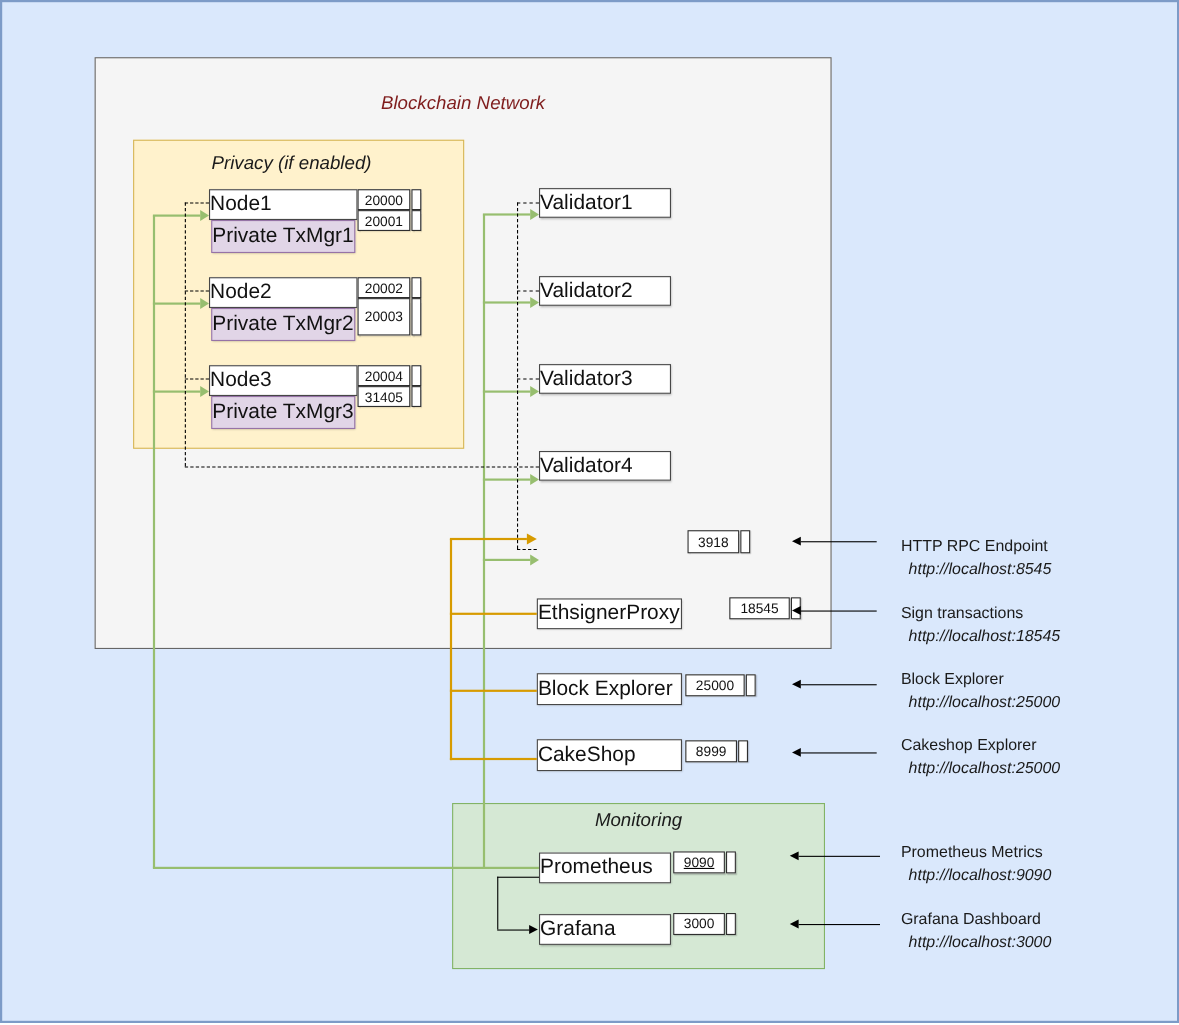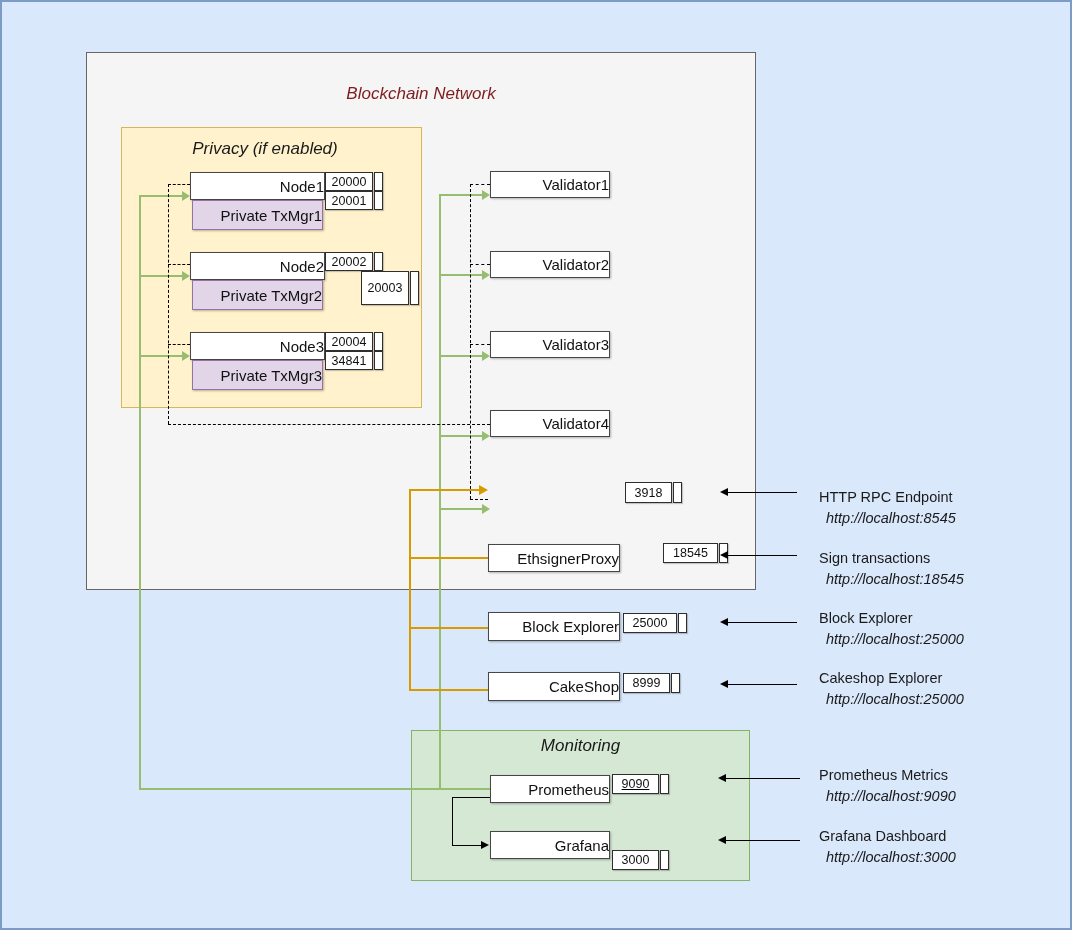--- a/index.html
+++ b/index.html
@@ -7,22 +7,22 @@
   .canvas{position:absolute;left:0;top:0;width:1072px;height:930px;background:#dae8fc;border:2px solid #7d9bc7;box-sizing:border-box;}
   .container-box{position:absolute;box-sizing:border-box;}
   .net-box{left:86px;top:52px;width:670px;height:538px;background:#f5f5f5;border:1px solid #666666;}
   .priv-box{left:121px;top:127px;width:301px;height:281px;background:#fff2cc;border:1px solid #d6b656;}
   .mon-box{left:411px;top:730px;width:339px;height:151px;background:#d5e8d4;border:1px solid #82b366;}
   .group-title{position:absolute;font-style:italic;font-size:17px;color:#1a1a1a;text-align:center;}
   .net-title{left:86px;top:84px;width:670px;color:#7f1d1d;}
   .priv-title{left:121px;top:139px;width:288px;}
   .mon-title{left:411px;top:736px;width:339px;}
   .box{position:absolute;box-sizing:border-box;background:#ffffff;border:1px solid #474747;
-       box-shadow:1px 1px 2px rgba(0,0,0,0.28);display:flex;align-items:center;justify-content:flex-end;
-       font-size:15px;color:#111111;}
+       box-shadow:1px 1px 2px rgba(0,0,0,0.28);display:flex;align-items:center;justify-content:flex-start;
+       font-size:19px;color:#111111;}
   .txmgr{background:#e1d5e7;border:1px solid #9673a6;}
   .port-group{position:absolute;display:flex;box-sizing:border-box;}
   .port-cell{box-sizing:border-box;background:#ffffff;border:1px solid #2e2e2e;box-shadow:1px 1px 1px rgba(0,0,0,0.2);
              display:flex;align-items:center;justify-content:center;font-size:12.5px;color:#111111;height:100%;}
   .port-cap{width:9px;margin-left:1px;}
   .hl,.vl{position:absolute;}
   .gl{background:#97be6f;} .ol{background:#d79b00;} .bl{background:#000000;}
   .hl.gl,.hl.ol{height:2px;} .vl.gl,.vl.ol{width:2px;}
   .hl.bl{height:1px;} .vl.bl{width:1px;}
   .dash-h{position:absolute;height:0;border-top:1px dashed #000000;}
@@ -68,37 +68,37 @@
   <div class="box" style="left:190px;top:252px;width:135px;height:28px;">
       <span>Node2</span>
     </div>
   <div class="box txmgr" style="left:192px;top:280px;width:131px;height:30px;">
       <span>Private TxMgr2</span>
     </div>
   <div class="port-group" style="left:325px;top:252px;height:19px;">
       <div class="port-cell" style="width:48px;">20002</div>
       <div class="port-cell port-cap"></div>
     </div>
-  <div class="port-group" style="left:325px;top:271px;height:34px;padding-left:36px;">
+  <div class="port-group" style="left:325px;top:271px;height:34px;">
       <div class="port-cell" style="width:48px;">20003</div>
       <div class="port-cell port-cap"></div>
     </div>
 
   <div class="box" style="left:190px;top:332px;width:135px;height:28px;">
       <span>Node3</span>
     </div>
   <div class="box txmgr" style="left:192px;top:360px;width:131px;height:30px;">
       <span>Private TxMgr3</span>
     </div>
   <div class="port-group" style="left:325px;top:332px;height:19px;">
       <div class="port-cell" style="width:48px;">20004</div>
       <div class="port-cell port-cap"></div>
     </div>
   <div class="port-group" style="left:325px;top:351px;height:19px;">
-      <div class="port-cell" style="width:48px;">34841</div>
+      <div class="port-cell" style="width:48px;">31405</div>
       <div class="port-cell port-cap"></div>
     </div>
 
   <div class="box" style="left:490px;top:171px;width:120px;height:27px;">
       <span>Validator1</span>
     </div>
   <div class="box" style="left:490px;top:251px;width:120px;height:27px;">
       <span>Validator2</span>
     </div>
   <div class="box" style="left:490px;top:331px;width:120px;height:27px;">
@@ -141,21 +141,21 @@
       <span>Prometheus</span>
     </div>
   <div class="port-group" style="left:612px;top:774px;height:20px;text-decoration:underline;">
       <div class="port-cell" style="width:47px;">9090</div>
       <div class="port-cell port-cap"></div>
     </div>
 
   <div class="box" style="left:490px;top:831px;width:120px;height:28px;">
       <span>Grafana</span>
     </div>
-  <div class="port-group" style="left:612px;top:830px;height:20px;margin-top:20px;">
+  <div class="port-group" style="left:612px;top:830px;height:20px;">
       <div class="port-cell" style="width:47px;">3000</div>
       <div class="port-cell port-cap"></div>
     </div>
 
   <div class="vl gl" style="left:139px;top:196px;height:593px;"></div>
   <div class="hl gl" style="left:139px;top:195px;width:43px;"></div>
     <div class="arr rg" style="left:182px;top:191px;"></div>
   <div class="hl gl" style="left:139px;top:275px;width:43px;"></div>
     <div class="arr rg" style="left:182px;top:271px;"></div>
   <div class="hl gl" style="left:139px;top:355px;width:43px;"></div>

